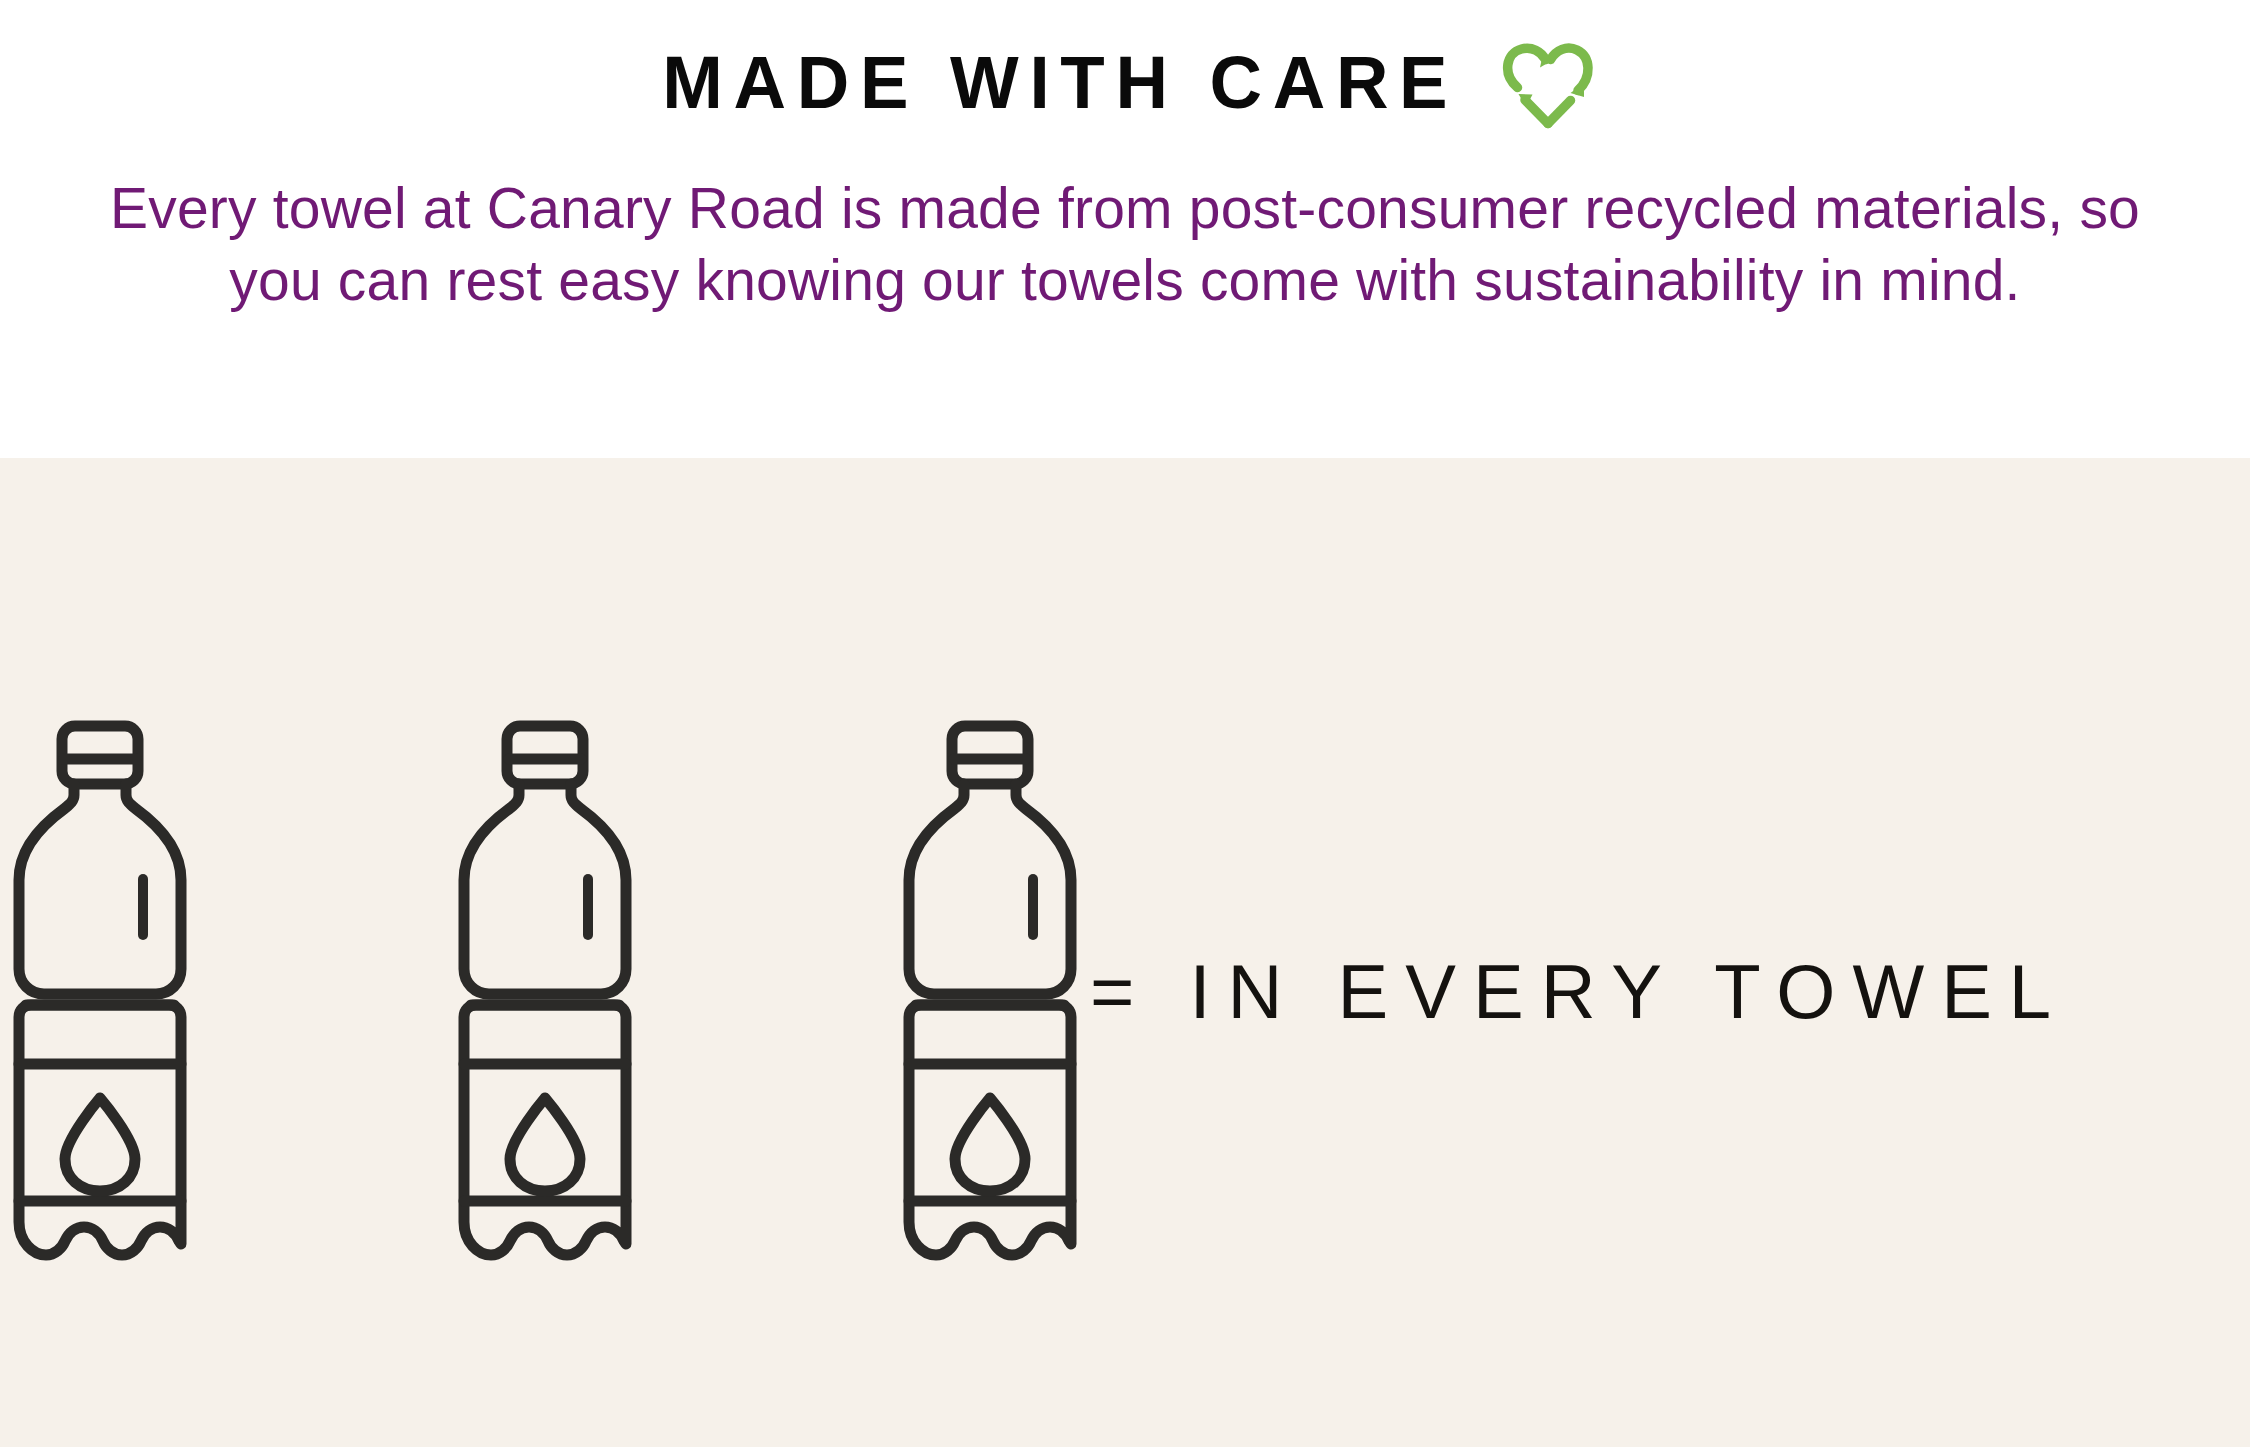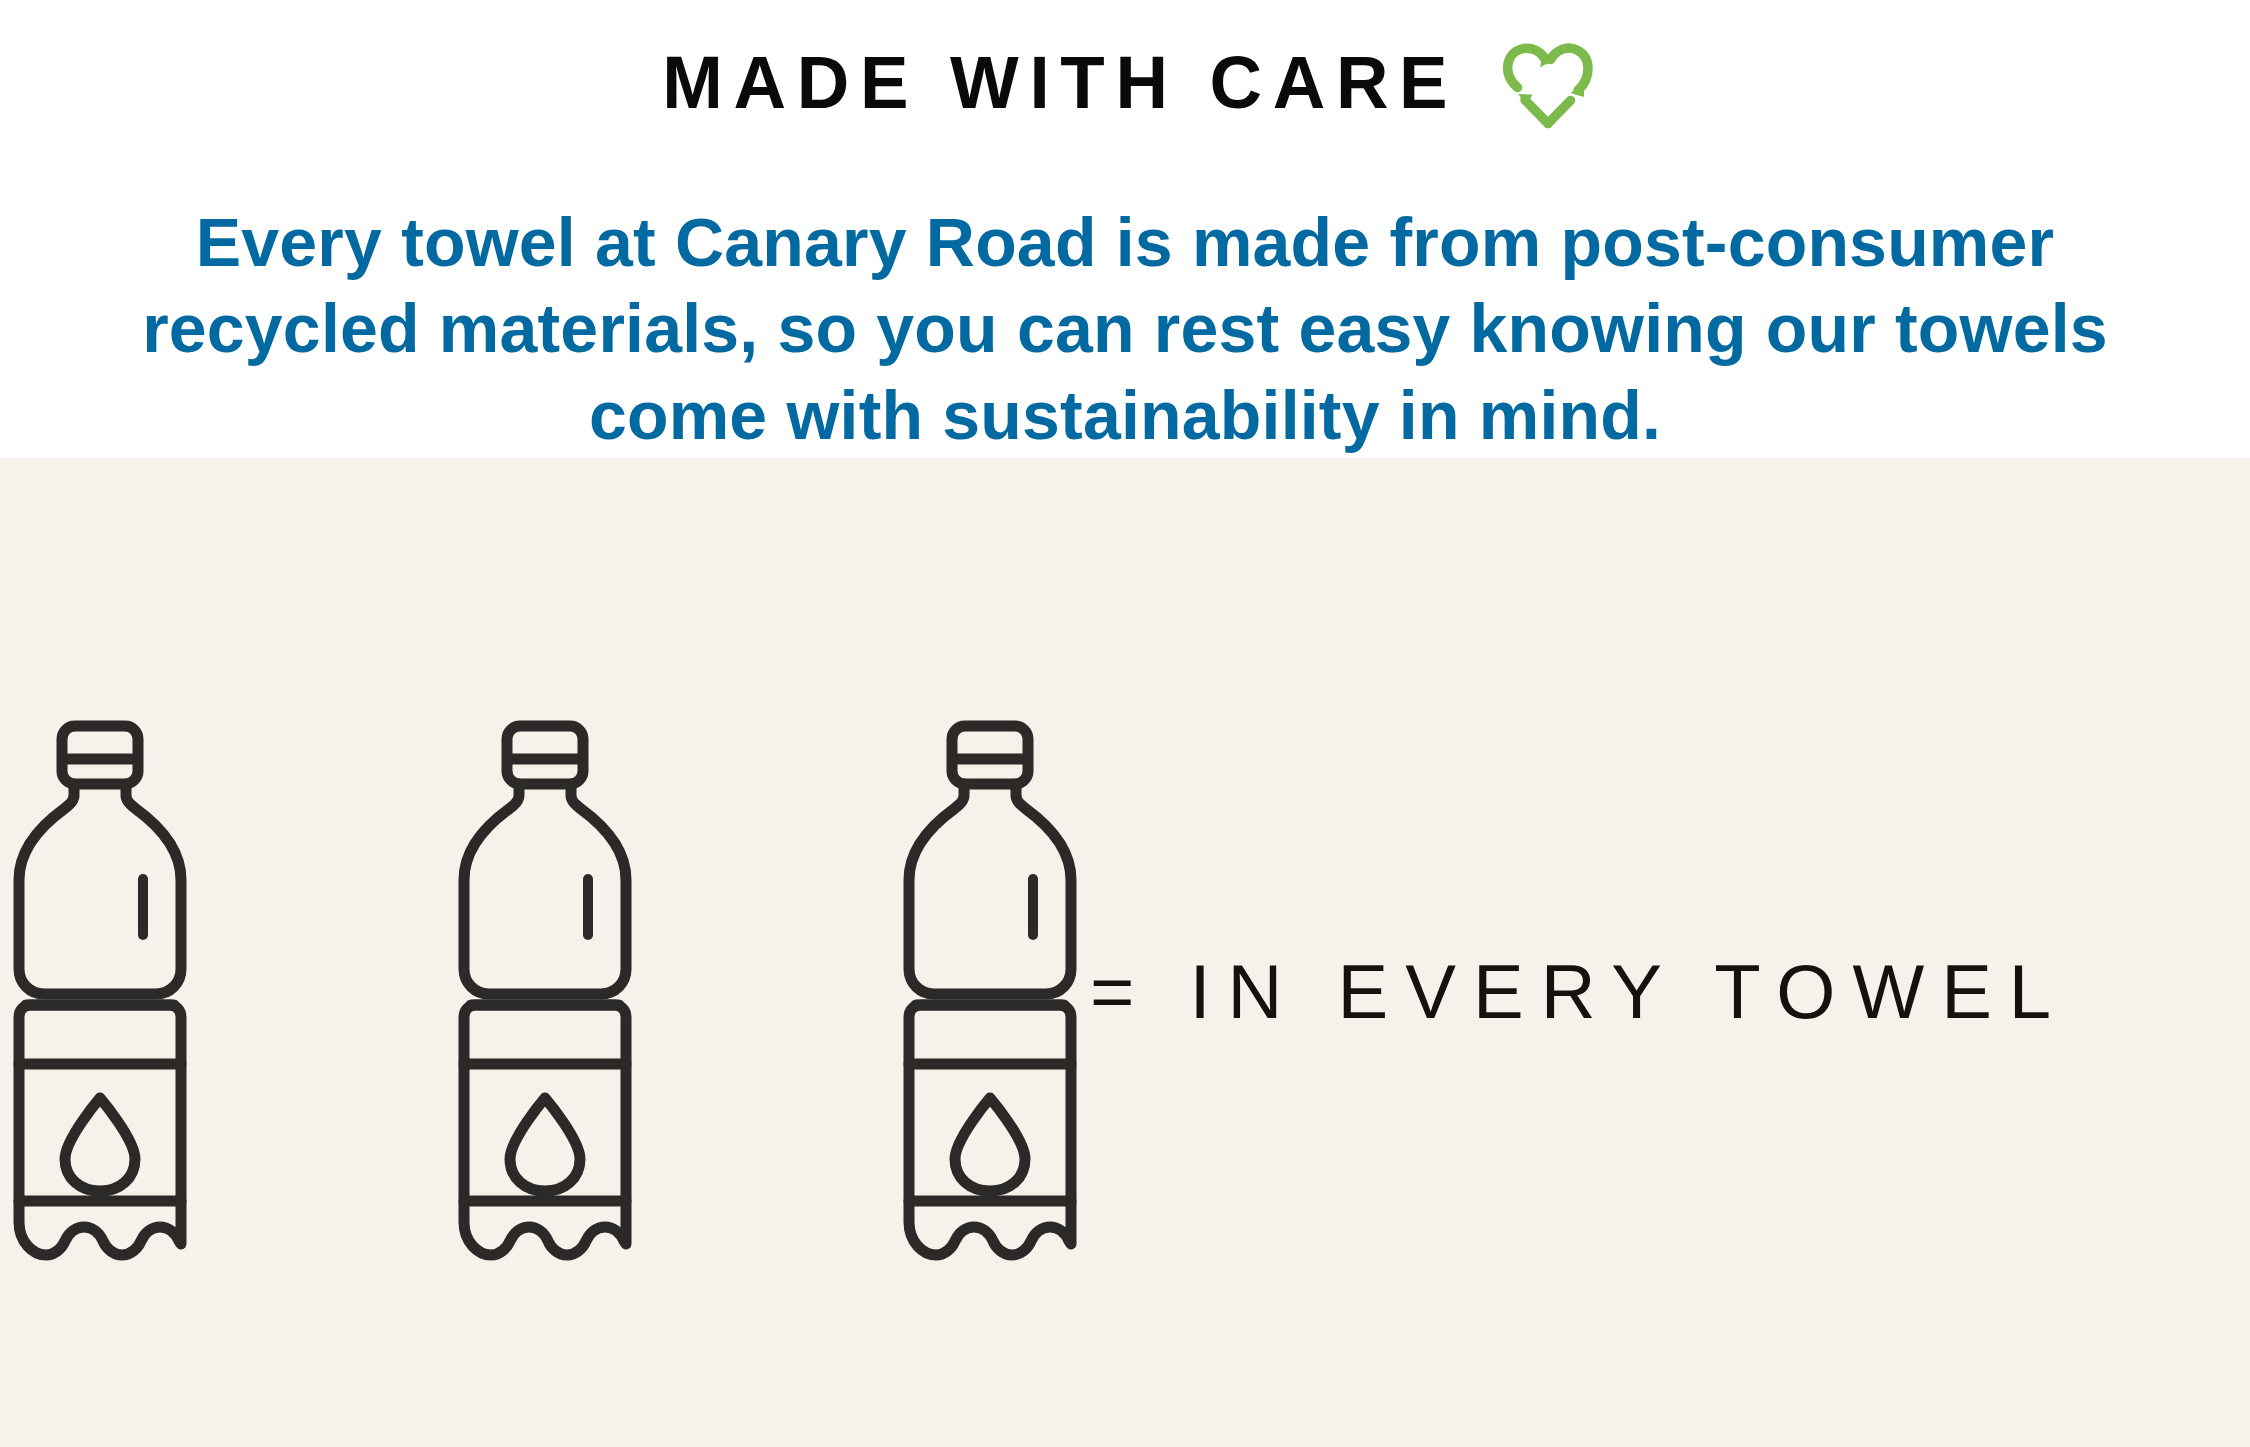--- a/index.html
+++ b/index.html
@@ -26,21 +26,21 @@
   
   .top-panel {
     position: relative;
     width: 100%;
     height: 458px;
     background: #ffffff;
     box-sizing: border-box;
     display: flex;
     flex-direction: column;
     align-items: center;
-    justify-content: space-between;
+    justify-content: flex-start;
     padding-top: 28px;
   }
 
   .headline-row {
     display: flex;
     flex-direction: row;
     align-items: center;
     justify-content: center;
     gap: 26px;
     height: 108px;
@@ -65,24 +65,24 @@
     flex: 0 0 auto;
     margin-top: 6px;
   }
 
   .body-copy {
     margin: 0;
     margin-top: 36px;
     width: 2030px;
     text-align: center;
     font-family: "Liberation Sans", sans-serif;
-    font-weight: 700;
-    font-size: 68px;
+    font-weight: 400;
+    font-size: 57px;
     line-height: 1.27;
-    color: #0369a1;
+    color: #701a75;
     letter-spacing: 0.2px;
   }
 
   
   .bottom-panel {
     position: relative;
     width: 100%;
     flex: 1 1 auto;
     background: #f6f1ea;
     display: flex;

